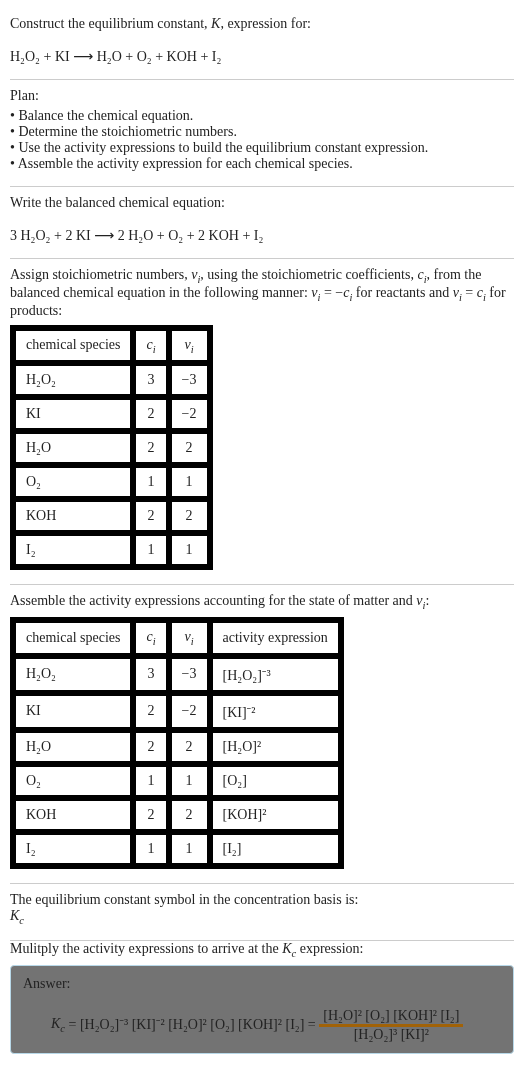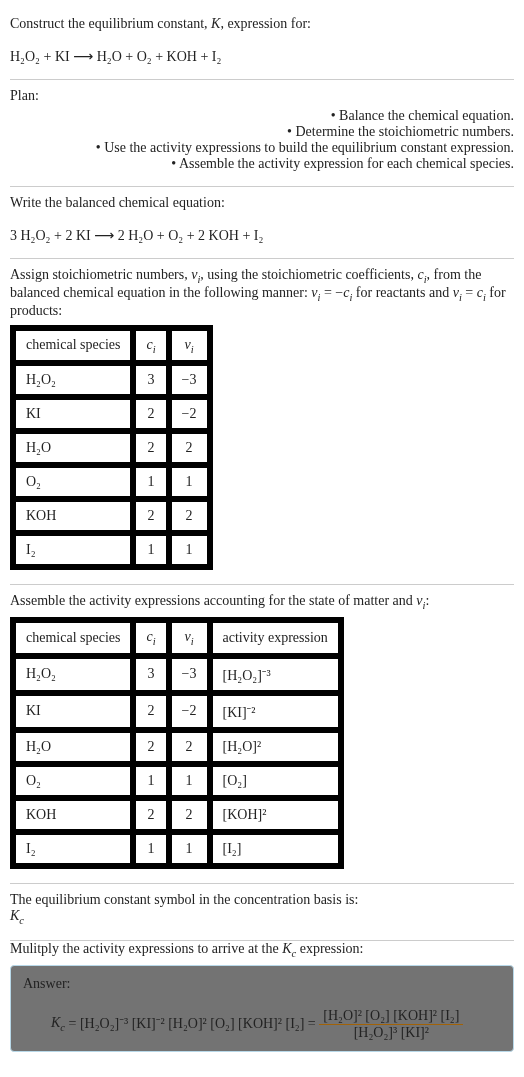--- a/index.html
+++ b/index.html
@@ -51,37 +51,36 @@
   sub, sup {
     font-size: 0.75em;
   }
   .frac {
     display: inline-block;
     vertical-align: middle;
     text-align: center;
   }
   .frac .num {
     display: block;
-    border-bottom: 1px solid #a16207;
+    border-bottom: 3px solid #a16207;
     padding: 0 4px;
   }
   .frac .den {
     display: block;
     padding: 0 4px;
     text-align: center;
   }
   .eq-line {
     margin-top: 16px;
     white-space: nowrap;
   }
   .plan-list {
     margin: 4px 0 0 0;
     padding: 0;
     list-style: none;
-    text-align: right;
   }
   .plan-list li::before {
     content: "• ";
   }
 </style>
 </head>
 <body>
 
 <div class="section">
   <div>

